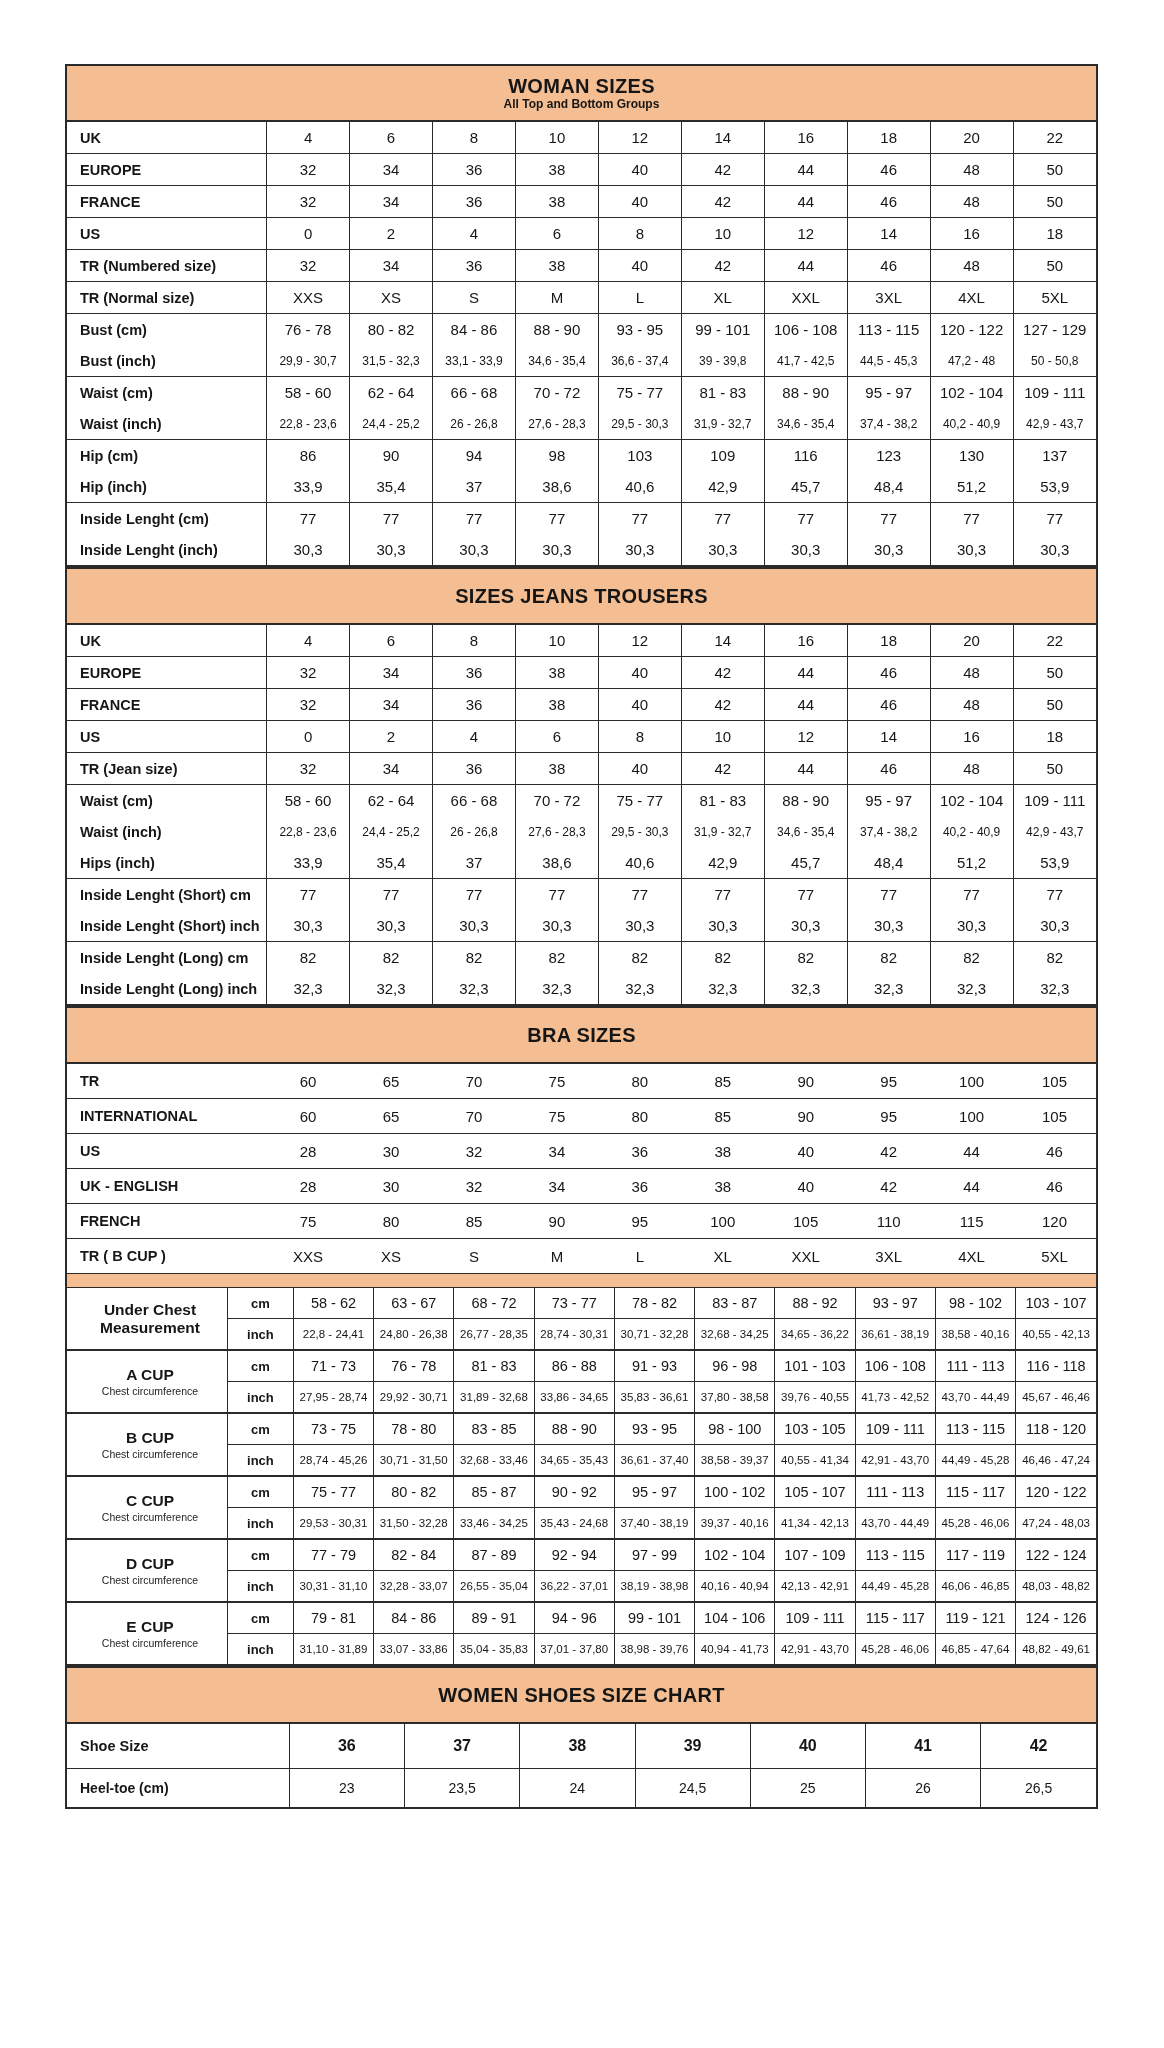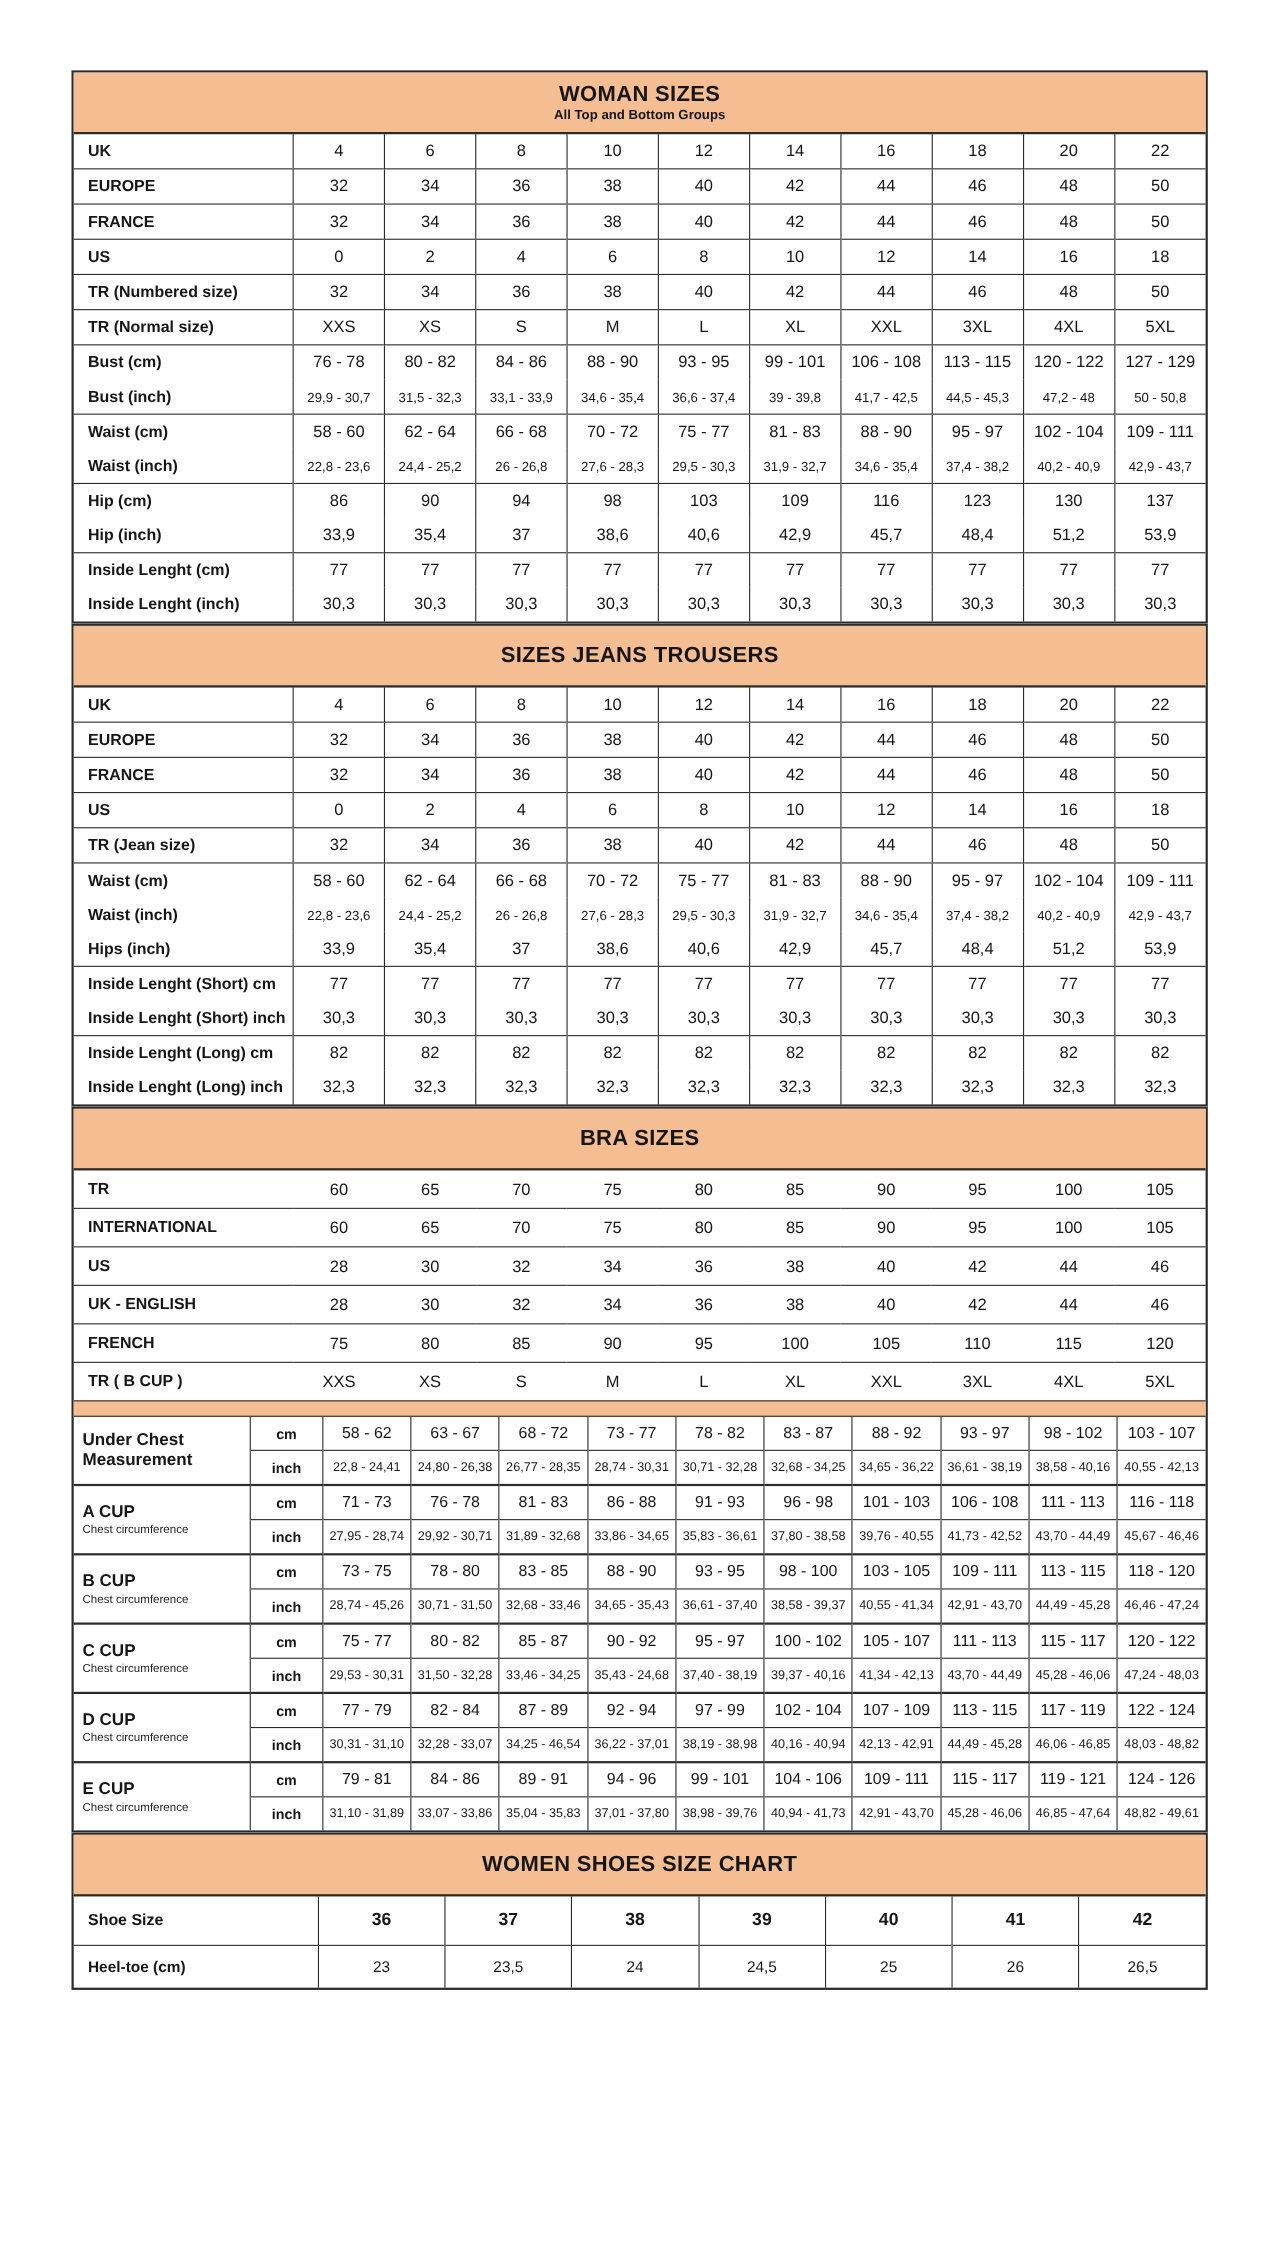--- a/index.html
+++ b/index.html
@@ -33,21 +33,21 @@
   .plain td{border-top:1.4px solid var(--line);height:34px;}
   .plain tbody tr:first-child td{border-top:none;}
   .band{height:13px;background:var(--accent);border-top:1.4px solid var(--line);border-bottom:1.4px solid var(--line);}
   
   .cups td{border-top:1.2px solid var(--line);height:30px;}
   .cups td.val{border-left:1.2px solid var(--line);font-size:14.5px;}
   .cups td.unit{border-left:1.2px solid var(--line);font-weight:700;font-size:13px;}
   .cups td.insm{font-size:11.5px;}
   .cups tr.cs td{border-top:2px solid var(--line);}
   .cups tbody tr:first-child td{border-top:none;}
-  td.cuplbl{border-left:none;text-align:left;padding-left:8px;white-space:normal;vertical-align:middle;}
+  td.cuplbl{border-left:none;text-align:center;padding-left:8px;white-space:normal;vertical-align:middle;}
   .cupname{font-weight:700;font-size:15.5px;line-height:1.15;}
   .cupsub{font-size:10.5px;margin-top:2px;color:#242424;}
 </style>
 </head>
 <body>
 
 <div class="page">
 
   <section class="tblw">
     <div class="hdr">
@@ -643,21 +643,21 @@
             <td class="val">102 - 104</td>
             <td class="val">107 - 109</td>
             <td class="val">113 - 115</td>
             <td class="val">117 - 119</td>
             <td class="val">122 - 124</td>
           </tr>
           <tr>
             <td class="unit">inch</td>
             <td class="val insm">30,31 - 31,10</td>
             <td class="val insm">32,28 - 33,07</td>
-            <td class="val insm">34,25 - 46,54</td>
+            <td class="val insm">26,55 - 35,04</td>
             <td class="val insm">36,22 - 37,01</td>
             <td class="val insm">38,19 - 38,98</td>
             <td class="val insm">40,16 - 40,94</td>
             <td class="val insm">42,13 - 42,91</td>
             <td class="val insm">44,49 - 45,28</td>
             <td class="val insm">46,06 - 46,85</td>
             <td class="val insm">48,03 - 48,82</td>
           </tr>
           <tr class="cs">
             <td class="cuplbl" rowspan="2">

